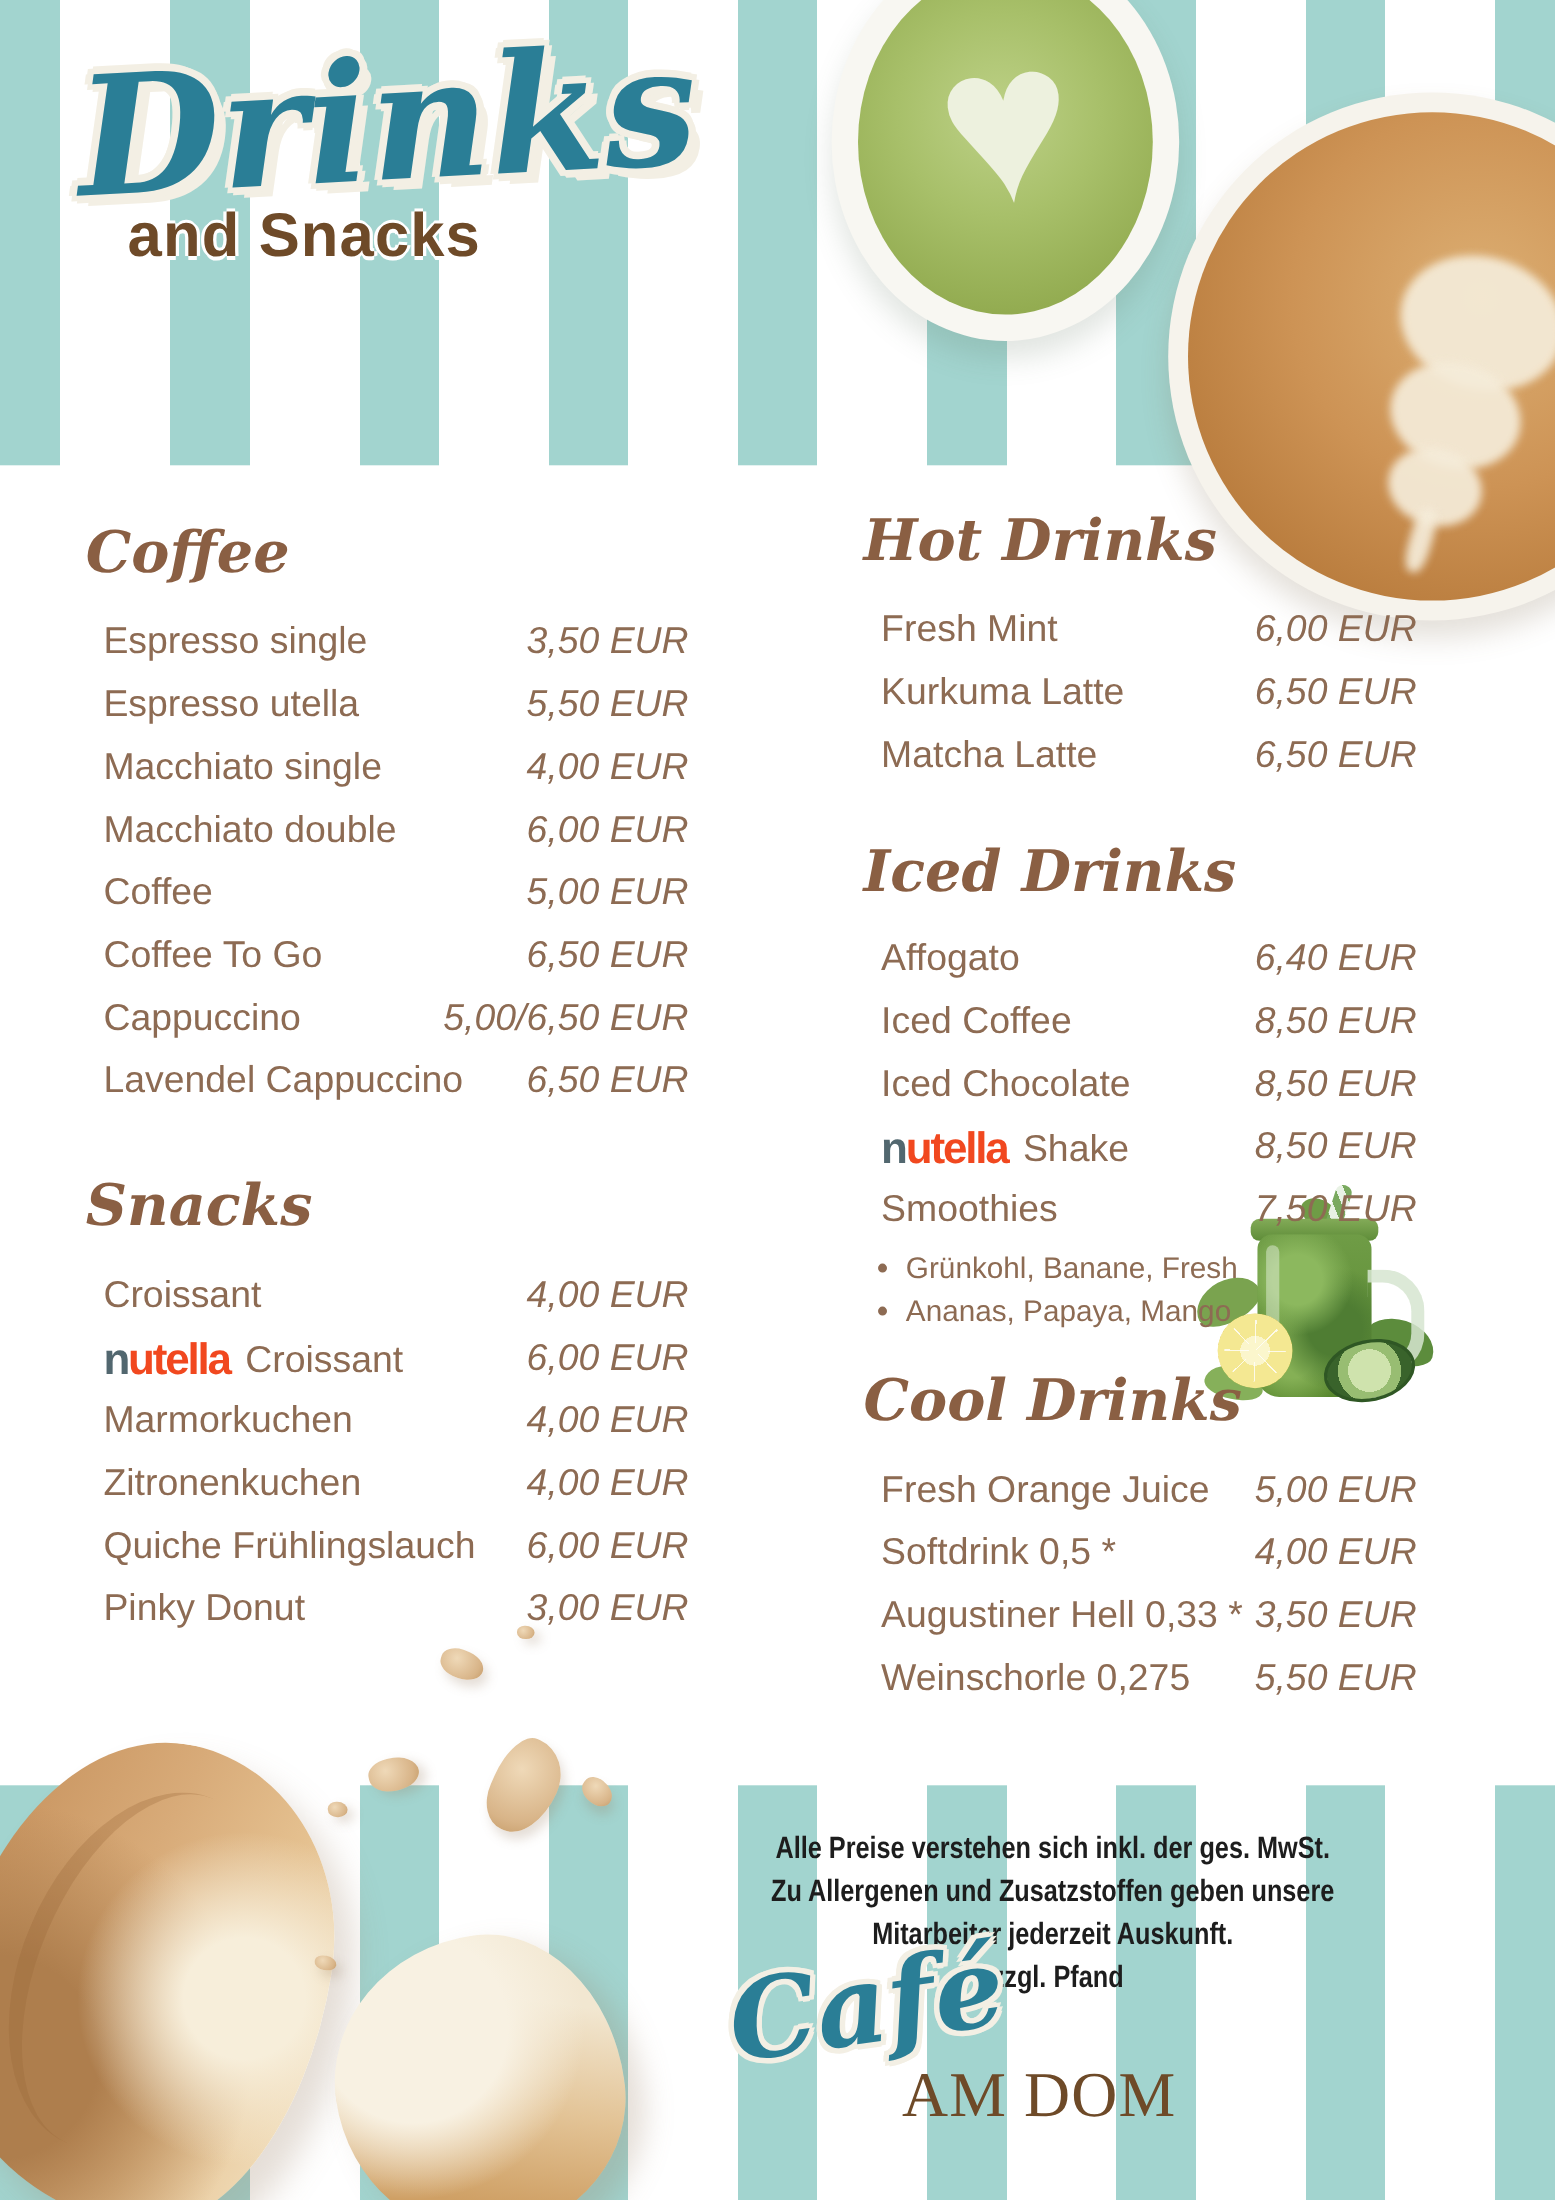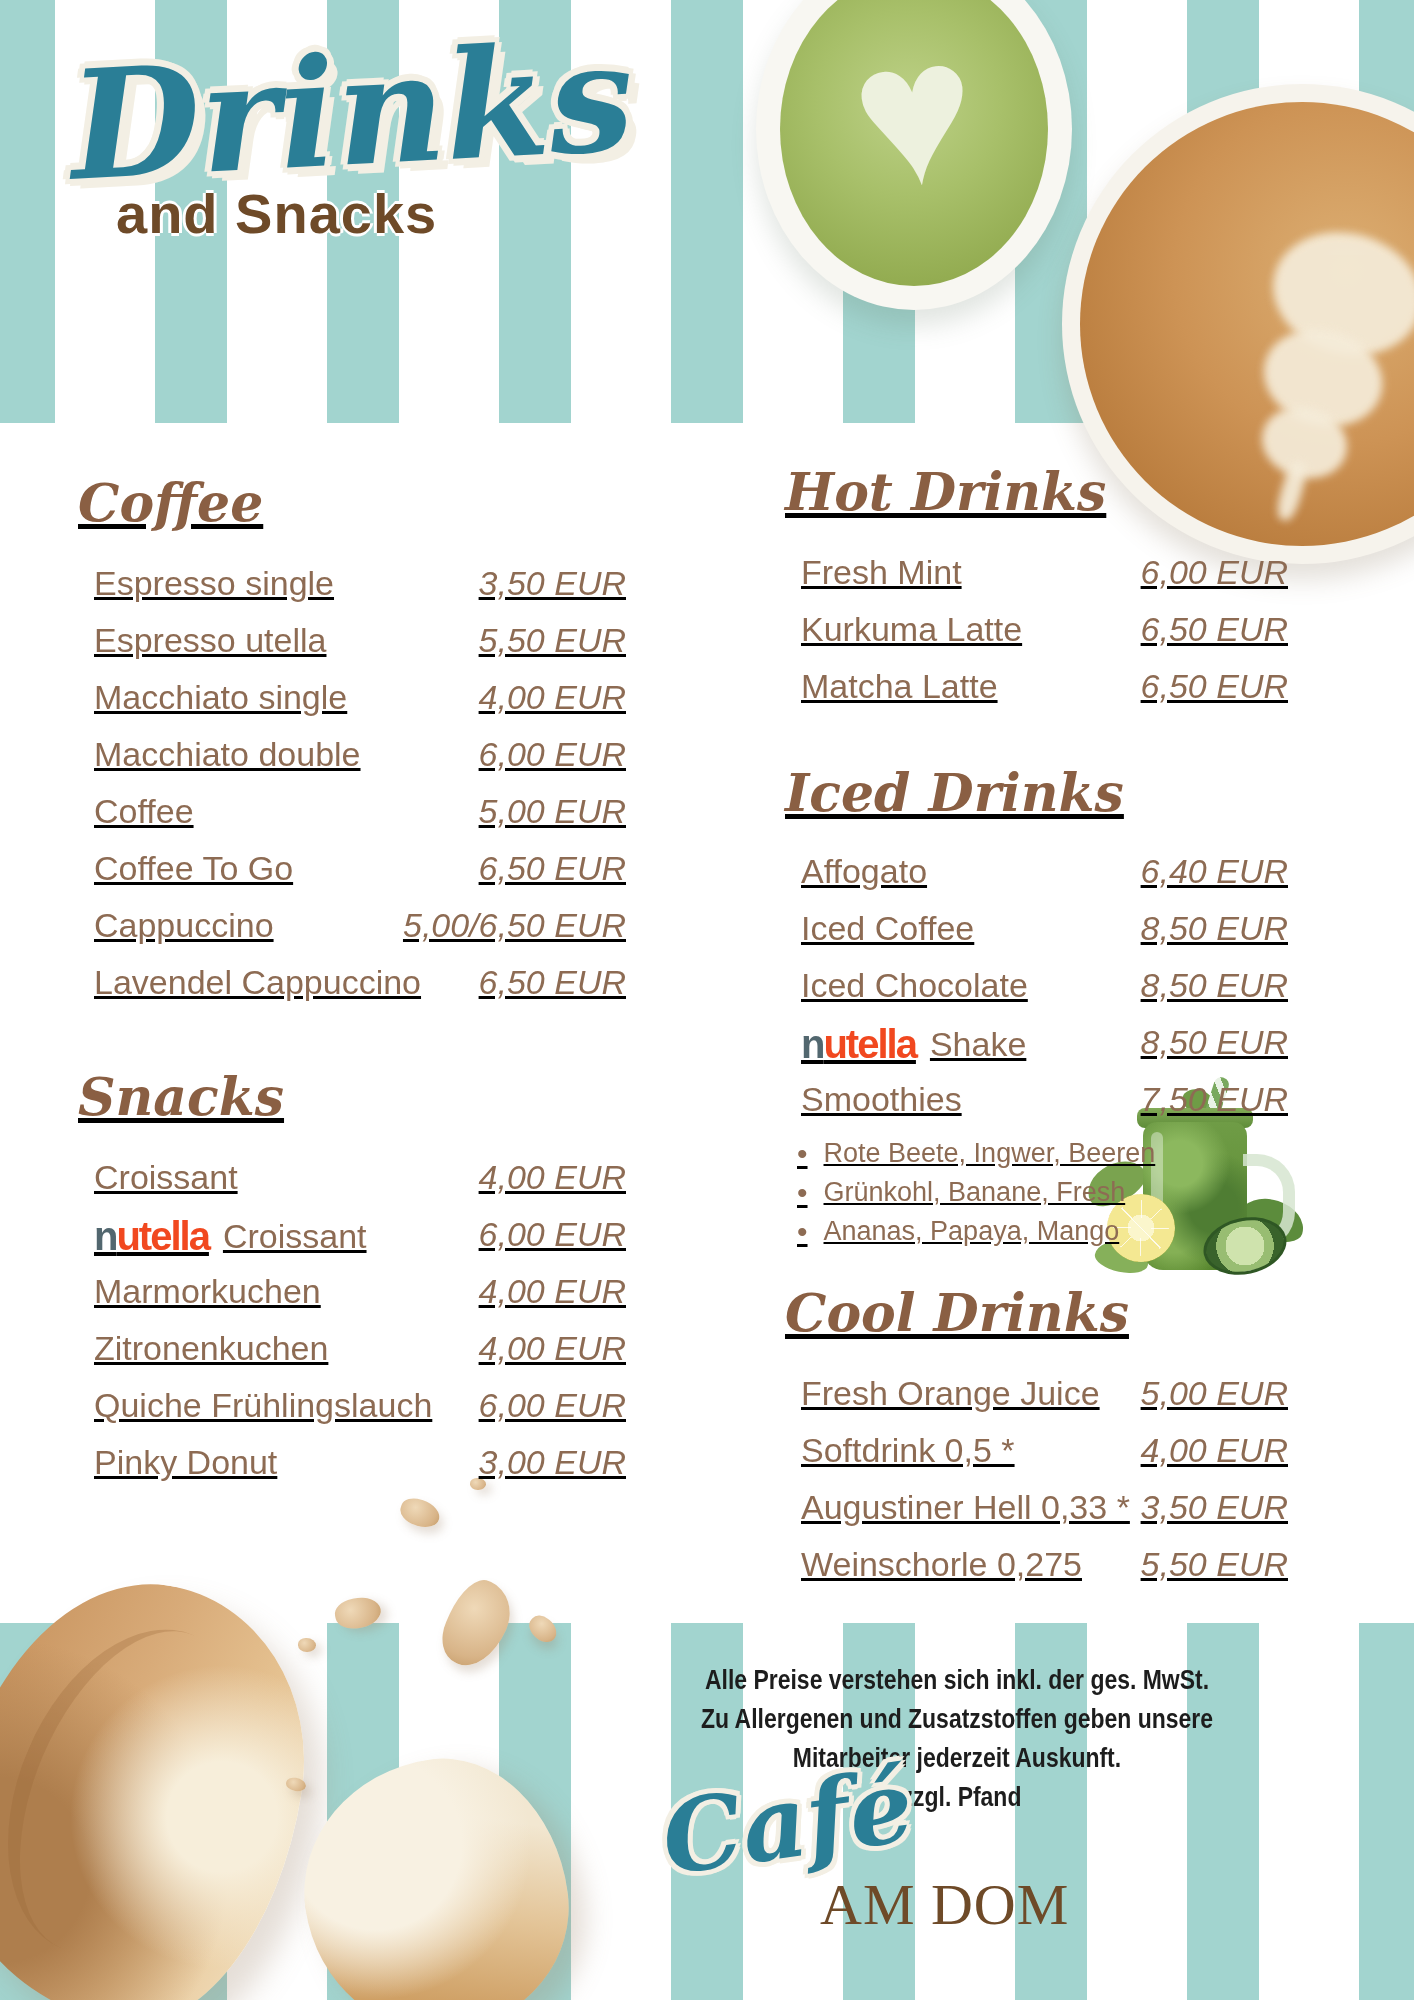--- a/index.html
+++ b/index.html
@@ -41,21 +41,21 @@
   .ros2{left:35px;top:100px;width:120px;height:95px;}
   .ros3{left:52px;top:180px;width:86px;height:70px;}
   .ros4{left:86px;top:235px;width:20px;height:60px;border-radius:40%;}
 
   
   .col{position:absolute;z-index:4;}
   .col-left{left:78px;top:469px;width:548px;}
   .col-right{left:785px;top:458px;width:503px;}
   .script{font-family:"DejaVu Serif",serif;font-style:italic;font-weight:bold;
           font-size:52px;line-height:68px;color:#8a5f43;margin:0 0 18px 0;}
-  .menu-section{margin:0;text-decoration:underline;}
+  .menu-section{margin:0;}
   .sec-snacks{margin-top:52px;}
   .sec-iced{margin-top:44px;}
   .sec-iced .script{margin-bottom:16px;}
   .sec-cool{margin-top:28px;}
   .row{display:flex;justify-content:space-between;align-items:center;height:57px;
        font-size:34px;color:#8d6b53;margin-left:16px;}
   .item-name{display:flex;align-items:baseline;gap:14px;white-space:nowrap;}
   .item-price{font-style:italic;white-space:nowrap;}
   .nutella{font-weight:bold;font-size:40px;letter-spacing:-2px;line-height:1;position:relative;top:2px;}
   .nut-n{color:#52676f;}
@@ -267,21 +267,20 @@
           <span class="nutella"><span class="nut-n">n</span><span class="nut-rest">utella</span></span>
           <span>Shake</span>
         </span>
         <span class="item-price">8,50 EUR</span>
       </div>
       <div class="row">
         <span class="item-name">Smoothies</span>
         <span class="item-price">7,50 EUR</span>
       </div>
       <div class="bullets">
-        <div class="bullet-row">Rote Beete, Ingwer, Beeren</div>
         <div class="bullet-row">Grünkohl, Banane, Fresh</div>
         <div class="bullet-row">Ananas, Papaya, Mango</div>
       </div>
     </div>
 
     <div class="menu-section sec-cool">
       <h2 class="script">Cool Drinks</h2>
       <div class="row">
         <span class="item-name">Fresh Orange Juice</span>
         <span class="item-price">5,00 EUR</span>

